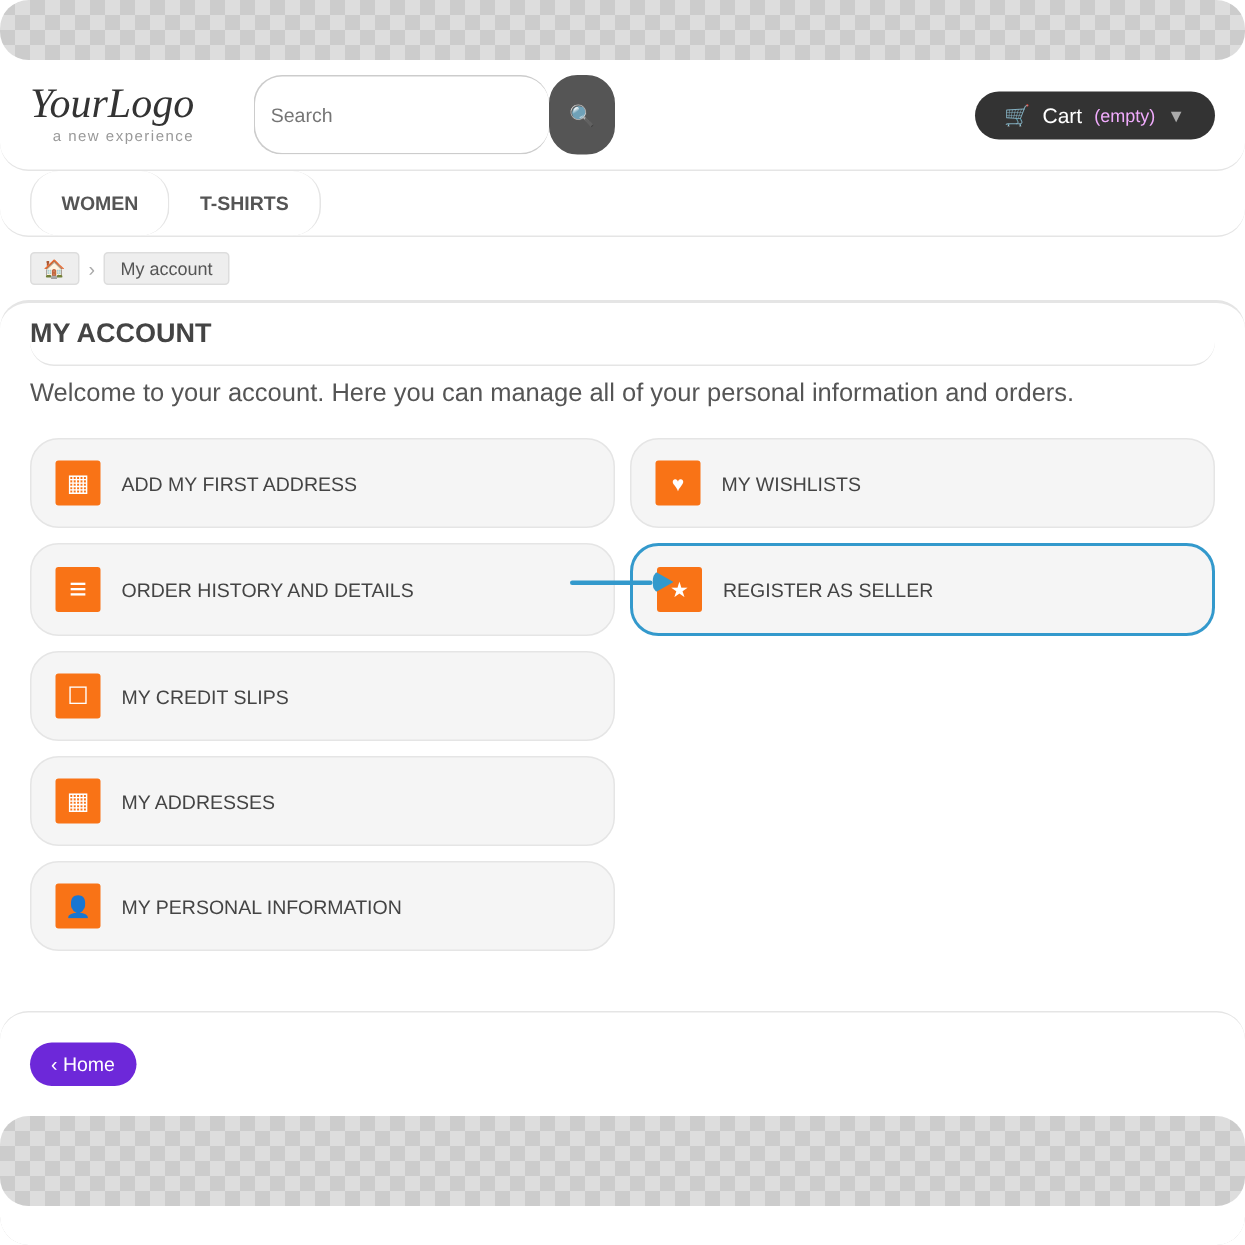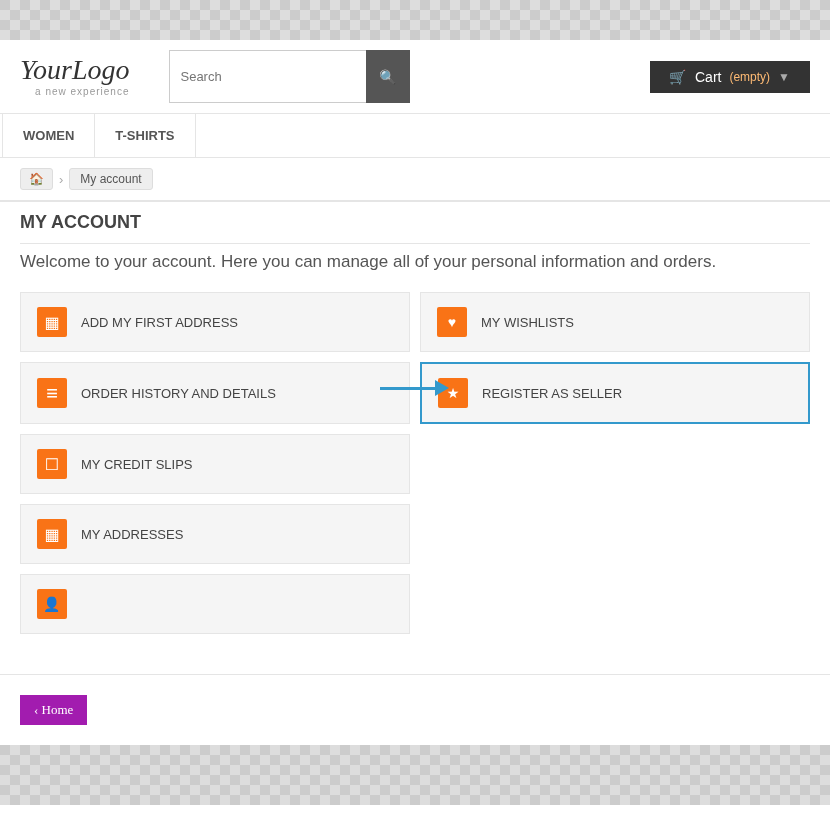--- a/index.html
+++ b/index.html
@@ -1,15 +1,15 @@
 <!DOCTYPE html>
 <html><head>
   <meta charset="utf-8">
   <style>
-    * { box-sizing: border-box; margin: 0; padding: 0; }
+    * { box-sizing: border-box; margin: 0; padding: 0; border-radius: 19px; }
     body {
       font-family: Arial, sans-serif;
       font-size: 14px;
       background: #fff;
       color: #333;
     }
 
     
     .outer-bg {
       background-color: #ccc;
@@ -111,34 +111,34 @@
       cursor: pointer;
       display: flex;
       align-items: center;
       gap: 8px;
       font-size: 14px;
       min-width: 150px;
       justify-content: space-between;
     }
 
     .cart-btn .cart-empty {
-      color: #fdba74;
+      color: #f0abfc;
       font-size: 12px;
     }
 
     .cart-arrow {
       color: #aaa;
       font-size: 12px;
     }
 
     
     .main-nav {
       background: #fff;
       border-bottom: 1px solid #e5e5e5;
-      padding: 0 2px;
+      padding: 0 20px;
       display: flex;
       gap: 0;
     }
 
     .nav-item {
       padding: 14px 20px;
       font-weight: bold;
       font-size: 13px;
       color: #555;
       cursor: pointer;
@@ -240,30 +240,29 @@
     }
 
     
     .bottom-nav {
       padding: 20px;
       border-top: 1px solid #e5e5e5;
       margin-top: 20px;
     }
 
     .home-btn {
-      background: #a21caf;
+      background: #6d28d9;
       color: #fff;
       border: none;
       padding: 7px 14px;
       font-size: 13px;
       cursor: pointer;
       display: flex;
       align-items: center;
       gap: 6px;
-      font-family: Liberation Serif, serif;
     }
 
     
     .bottom-strip {
       height: 60px;
       background-color: #ccc;
       background-image:
         linear-gradient(45deg, #ddd 25%, transparent 25%),
         linear-gradient(-45deg, #ddd 25%, transparent 25%),
         linear-gradient(45deg, transparent 75%, #ddd 75%),
@@ -343,20 +342,21 @@
         <div></div>
 
         <div class="account-tile">
           <div class="tile-icon" style="font-size:16px;">▦</div>
           <span class="tile-label">MY ADDRESSES</span>
         </div>
         <div></div>
 
         <div class="account-tile">
           <div class="tile-icon" style="font-size:14px;">👤</div>
+          <span class="tile-label">MY PERSONAL INFORMATION</span>
         </div>
         <div></div>
 
         <div style="position:absolute; top:88px; left:360px; display:flex; align-items:center; pointer-events:none; z-index:10;">
           <div style="width:55px; height:3px; background:#3399cc;"></div>
           <div style="width:0; height:0; border-top:8px solid transparent; border-bottom:8px solid transparent; border-left:14px solid #3399cc;"></div>
         </div>
 
       </div>
     </div>

